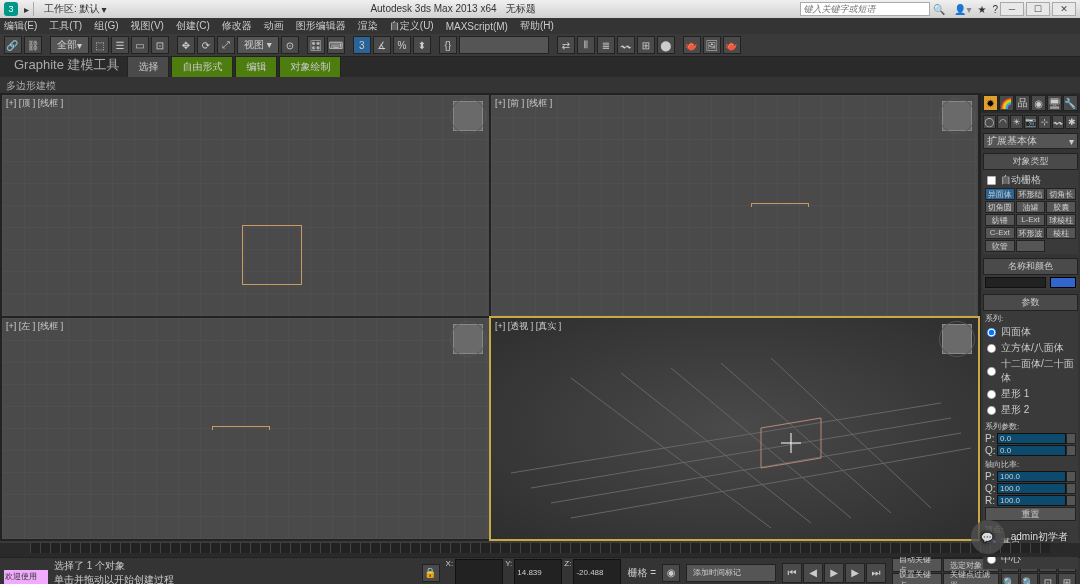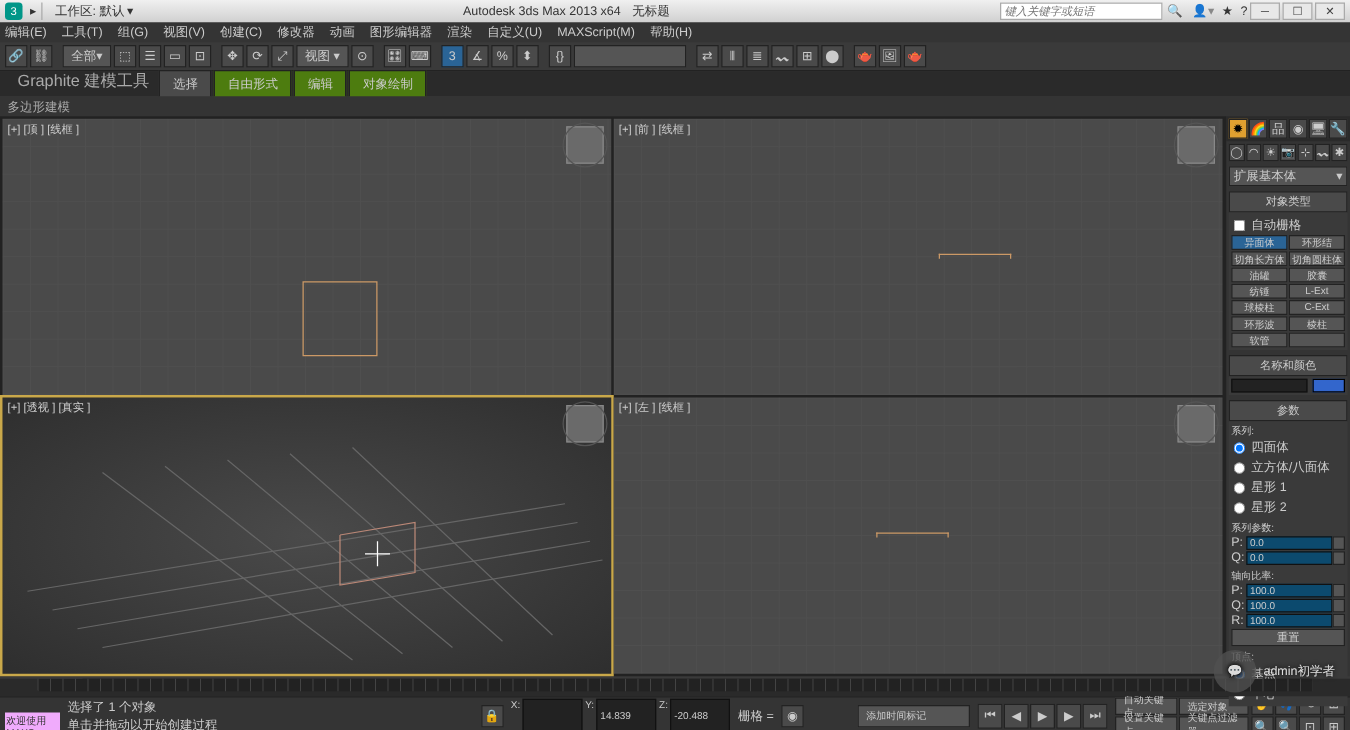--- a/index.html
+++ b/index.html
@@ -45,21 +45,21 @@
 .cmdpanel { width:100px; background:#343434; display:flex; flex-direction:column; border-left:1px solid #222;}
 .cp-tabs { display:flex; padding:2px; gap:1px; background:#2a2a2a;}
 .cp-tab { flex:1; height:16px; background:#4a4a4a; border:1px solid #222;display:flex;align-items:center;justify-content:center;font-size:10px;}
 .cp-tab.active{background:#e0a030;color:#000;}
 .cp-subtabs { display:flex; padding:2px; gap:1px;}
 .cp-sub { flex:1; height:14px; background:#4a4a4a; border:1px solid #222;font-size:9px;display:flex;align-items:center;justify-content:center;}
 .cp-drop { margin:2px; height:28px; background:#555; border:1px solid #222;font-size:9px;padding:0 3px;color:#ccc;display:flex;align-items:center;}
 .rollout { margin:2px; }
 .roll-head { background:#4a4a4a; text-align:center; padding:1px; font-size:9px; color:#ccc; border:1px solid #222;}
 .roll-body { background:#3a3a3a; padding:2px;}
-.objgrid { display:grid; grid-template-columns:1fr 1fr; gap:1px;}
+.objgrid { display:grid; grid-template-columns:1fr 1fr 1fr; gap:1px;}
 .objbtn { height:12px; background:#555; border:1px solid #222; font-size:8px; text-align:center; color:#ccc; overflow:hidden;}
 .objbtn.active{background:#2a6496;}
 .radio-row { display:flex; align-items:center; font-size:8px; color:#ccc; padding:1px 0;}
 .radio-row input{margin-right:3px;transform:scale(.7);}
 .spinner-row { display:flex; align-items:center; font-size:8px; color:#ccc; margin:1px 0;}
 .spinner-row label{width:12px;}
 .spinner-row .spin{flex:1;height:11px;background:#0c4a6e;border:1px solid #111;color:#ccc;font-size:8px;padding:0 2px;}
 .spinner-row .arrows{width:10px;height:11px;background:#555;border:1px solid #222;}
 .widebtn{width:100%;height:14px;background:#555;border:1px solid #222;font-size:9px;color:#ccc;}
 .colorswatch{width:26px;height:11px;background:#3366cc;border:1px solid #000;float:right;}
@@ -176,20 +176,26 @@
       <div class="vp-grid"></div>
       <div class="vp-label">[+] [顶 ] [线框 ]</div>
       <div class="vp-cube"></div>
       <div class="vp-shape" style="left:240px;top:130px;width:60px;height:60px;"></div>
     </div>
     <div class="viewport">
       <div class="vp-grid"></div>
       <div class="vp-label">[+] [前 ] [线框 ]</div>
       <div class="vp-cube"></div>
       <div class="vp-shape" style="left:260px;top:108px;width:58px;height:4px;border-bottom:none;"></div>
+    </div>
+    <div class="viewport">
+      <div class="vp-grid"></div>
+      <div class="vp-label">[+] [左 ] [线框 ]</div>
+      <div class="vp-cube"></div>
+      <div class="vp-shape" style="left:210px;top:108px;width:58px;height:4px;border-bottom:none;"></div>
     </div>
     <div class="viewport vp-persp active">
       <div class="vp-label">[+] [透视 ] [真实 ]</div>
       <div class="vp-cube"></div>
       <svg style="position:absolute;inset:0;width:100%;height:100%;">
         <g stroke="#666" stroke-width="1">
           <line x1="40" y1="170" x2="460" y2="100"></line>
             <line x1="60" y1="185" x2="470" y2="115"></line>
           <line x1="80" y1="200" x2="480" y2="130"></line>
             <line x1="20" y1="155" x2="450" y2="85"></line>
@@ -201,26 +207,20 @@
         </g>
         <g stroke="#b87" stroke-width="1" fill="none">
           <polyline points="270,110 330,100 330,140 270,150 270,110"></polyline>
         </g>
         <g stroke="#fff" stroke-width="1">
           <line x1="300" y1="115" x2="300" y2="135"></line>
             <line x1="290" y1="125" x2="310" y2="125"></line>
         </g>
       </svg>
     </div>
-    <div class="viewport">
-      <div class="vp-grid"></div>
-      <div class="vp-label">[+] [左 ] [线框 ]</div>
-      <div class="vp-cube"></div>
-      <div class="vp-shape" style="left:210px;top:108px;width:58px;height:4px;border-bottom:none;"></div>
-    </div>
   </div>
 
   <div class="cmdpanel">
     <div class="cp-tabs">
       <div class="cp-tab active">✹</div>
       <div class="cp-tab">🌈</div>
       <div class="cp-tab">品</div>
       <div class="cp-tab">◉</div>
       <div class="cp-tab">🖥</div>
       <div class="cp-tab">🔧</div>
@@ -280,20 +280,24 @@
         <div class="radio-row">
             <input type="radio" checked="" style="">
             <span>四面体</span>
           </div>
         <div class="radio-row">
             <input type="radio" style="">
             <span>立方体/八面体</span>
           </div>
         <div class="radio-row">
             <input type="radio" style="">
+            <span>十二面体/二十面体</span>
+          </div>
+        <div class="radio-row">
+            <input type="radio" style="">
             <span>星形 1</span>
           </div>
         <div class="radio-row">
             <input type="radio" style="">
             <span>星形 2</span>
           </div>
 
         <div style="font-size:8px;color:#ccc;margin-top:3px;">系列参数:</div>
         <div class="spinner-row">
             <label>P:</label>
@@ -354,21 +358,21 @@
   <div class="sb-coord">
     <label>X:</label>
       <input value="" style="">
     <label>Y:</label>
       <input value="14.839" style="">
     <label>Z:</label>
       <input value="-20.488" style="">
   </div>
   <div style="font-size:8px;"><span>栅格 = </span><span></span></div>
   <div class="tbtn">◉</div>
-  <div class="tdropdown" style="width:90px;font-size:8px;margin-left:37px;">添加时间标记</div>
+  <div class="tdropdown" style="width:90px;font-size:8px;">添加时间标记</div>
   <div class="playback">
     <div class="tbtn">⏮</div>
     <div class="tbtn">◀</div>
     <div class="tbtn">▶</div>
     <div class="tbtn">▶</div>
     <div class="tbtn">⏭</div>
   </div>
   <div class="sb-right">
     <div style="display:flex;flex-direction:column;gap:1px;">
       <div style="display:flex;gap:1px;">

